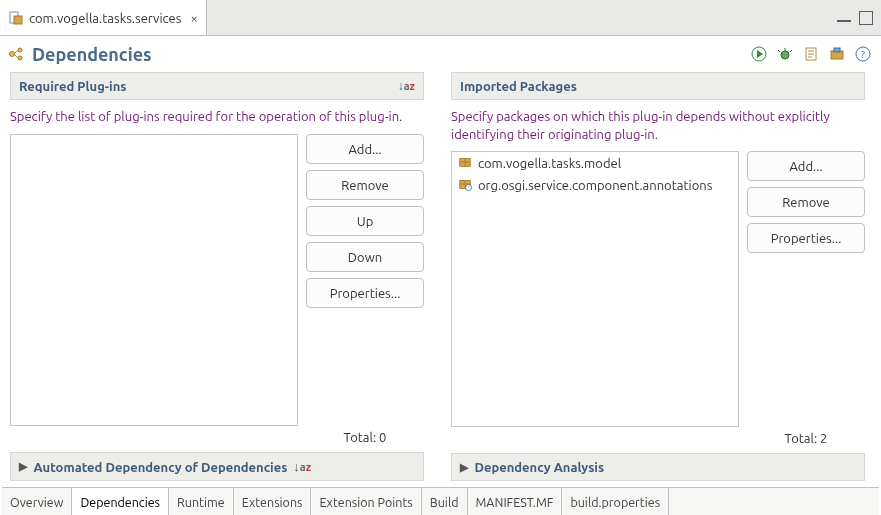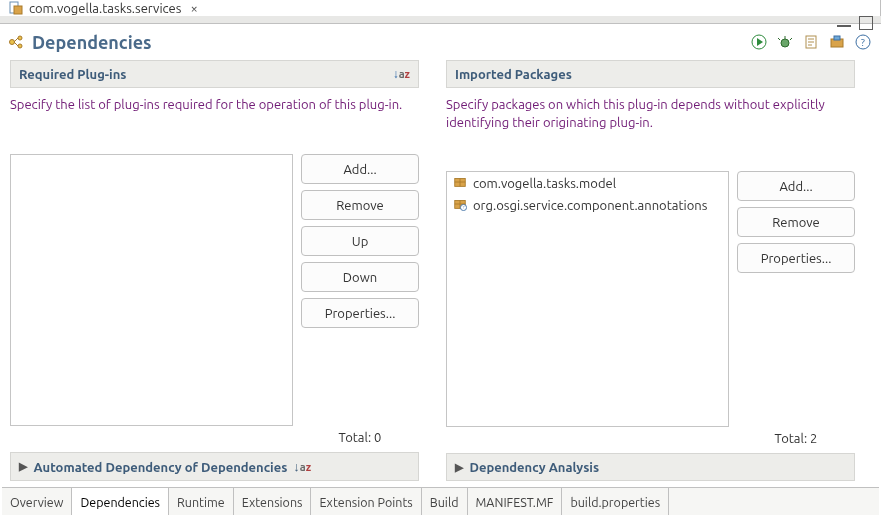--- a/index.html
+++ b/index.html
@@ -8,27 +8,26 @@
       font-size: 13px;
       color: #333;
       background: #fff;
       width: 881px;
       height: 515px;
       overflow: hidden;
       display: flex;
       flex-direction: column;
     }
     .tab-bar {
-      height: 24px;
+      height: 36px;
       display: flex;
       align-items: stretch;
       background: #e8e8e6;
       border-bottom: 1px solid #c0c0c0;
       position: relative;
-      flex-direction: column;
     }
     .editor-tab {
       display: flex;
       align-items: center;
       gap: 5px;
       padding: 0 8px;
       background: #fff;
       border-right: 1px solid #c0c0c0;
       cursor: pointer;
     }
@@ -53,21 +52,21 @@
       margin-left: auto;
       display: flex;
       align-items: center;
       gap: 10px;
     }
     .tb-icon { width: 16px; height: 16px; display: inline-flex; align-items: center; justify-content: center; cursor: pointer; }
     .main {
       flex: 1;
       display: flex;
       gap: 27px;
-      padding: 0 26px 6px 10px;
+      padding: 0 16px 6px 10px;
       min-height: 0;
     }
     .col { flex: 1; display: flex; flex-direction: column; min-width: 0; }
     .section-header {
       background: #ededea;
       border: 1px solid #d6d6d3;
       padding: 6px 8px;
       font-weight: bold;
       color: #3e5c7a;
       display: flex;
@@ -79,21 +78,20 @@
       cursor: pointer;
       font-size: 12px;
       color: #2b66a6;
     }
     .section-desc { padding: 8px 0 8px 0; color: #701a75; line-height: 1.35; }
     .panel-body {
       flex: 1;
       display: flex;
       gap: 8px;
       min-height: 0;
-      margin-top: 32px;
     }
     .listbox {
       flex: 1;
       border: 1px solid #c5c5c5;
       background: #fff;
       overflow: auto;
       min-height: 0;
     }
     .listbox .item {
       display: flex;

